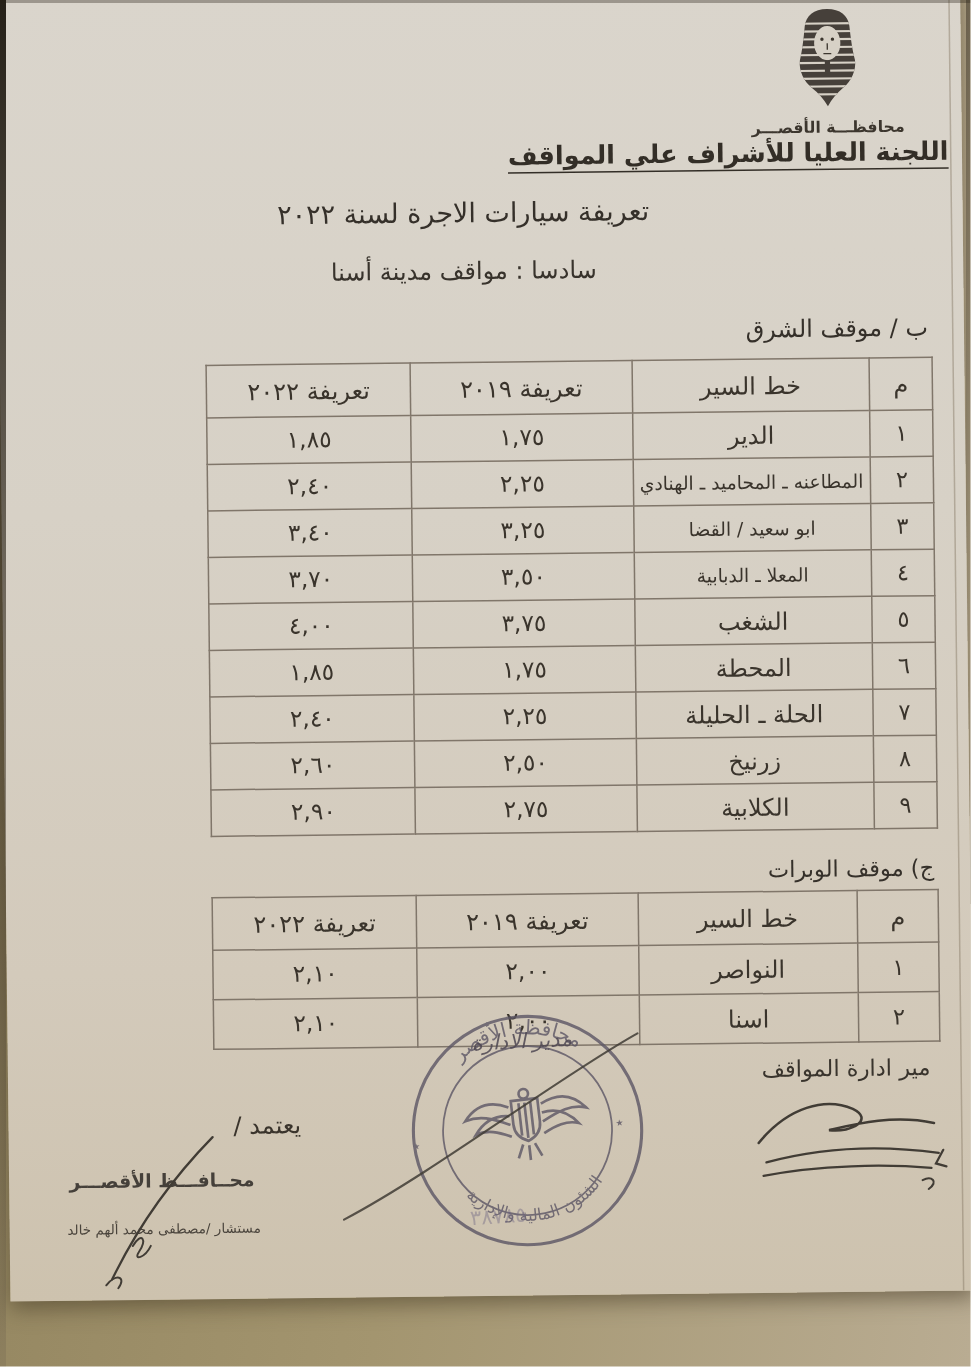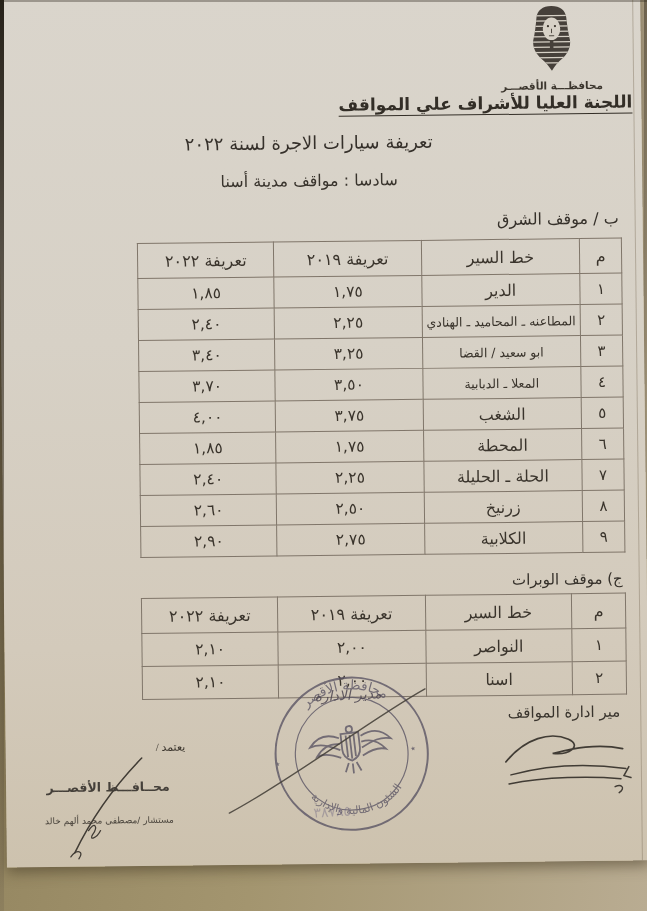--- a/index.html
+++ b/index.html
@@ -43,21 +43,21 @@
   #table-webrat{left:137px;top:604px;width:485px;}
   #table-east td{height:30px;}
   #table-webrat td{height:32px;}
   .cell-no{font-size:15px;}
   .cell-fare{font-size:15.5px;letter-spacing:.5px;}
   td.route-lg{font-size:16px;}
   td.route-sm{font-size:12.5px;white-space:nowrap;}
 
   
   .manager-title{top:714px;right:28px;font-size:15px;color:#39342d;}
-  .approve-label{top:747px;left:150px;font-size:11px;color:#3a342c;font-family:Liberation Serif, serif;}
+  .approve-label{top:747px;left:150px;font-size:16px;color:#3a342c;}
   .governor-title{top:785px;left:26px;width:152px;font-size:12.5px;font-weight:bold;color:#45403a;text-align:center;}
   .counselor-name{top:821px;left:28px;width:150px;font-size:9px;color:#4a443c;text-align:center;}
   .stamp-wrap{left:262px;top:678px;width:168px;height:168px;transform:rotate(-6deg);opacity:.8;}
   .stamp-handwriting{left:248px;top:695px;width:190px;text-align:center;font-size:14px;font-style:italic;
     color:#4e4752;transform:rotate(-2deg);opacity:.85;}
   .stamp-number{left:295px;top:812px;font-size:14px;letter-spacing:4px;color:#6f6683;opacity:.42;transform:rotate(-3deg);}
   .sig{stroke:#413c35;fill:none;stroke-linecap:round;}
 </style>
 </head>
 <body>

